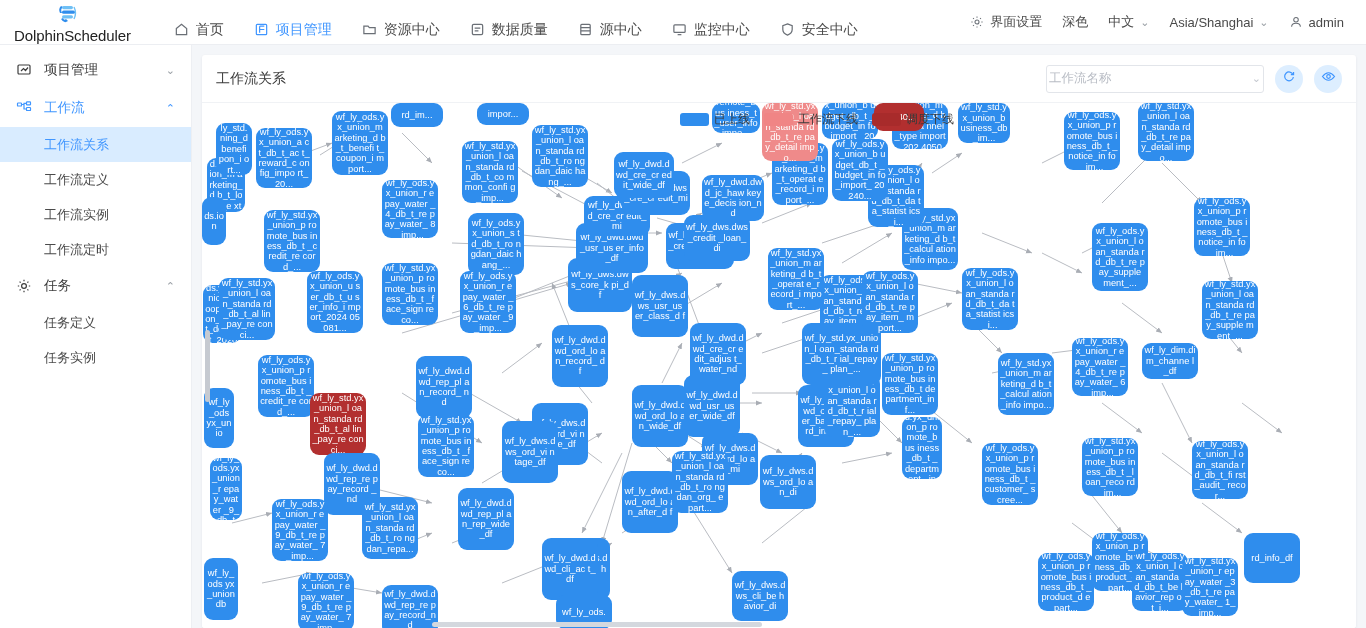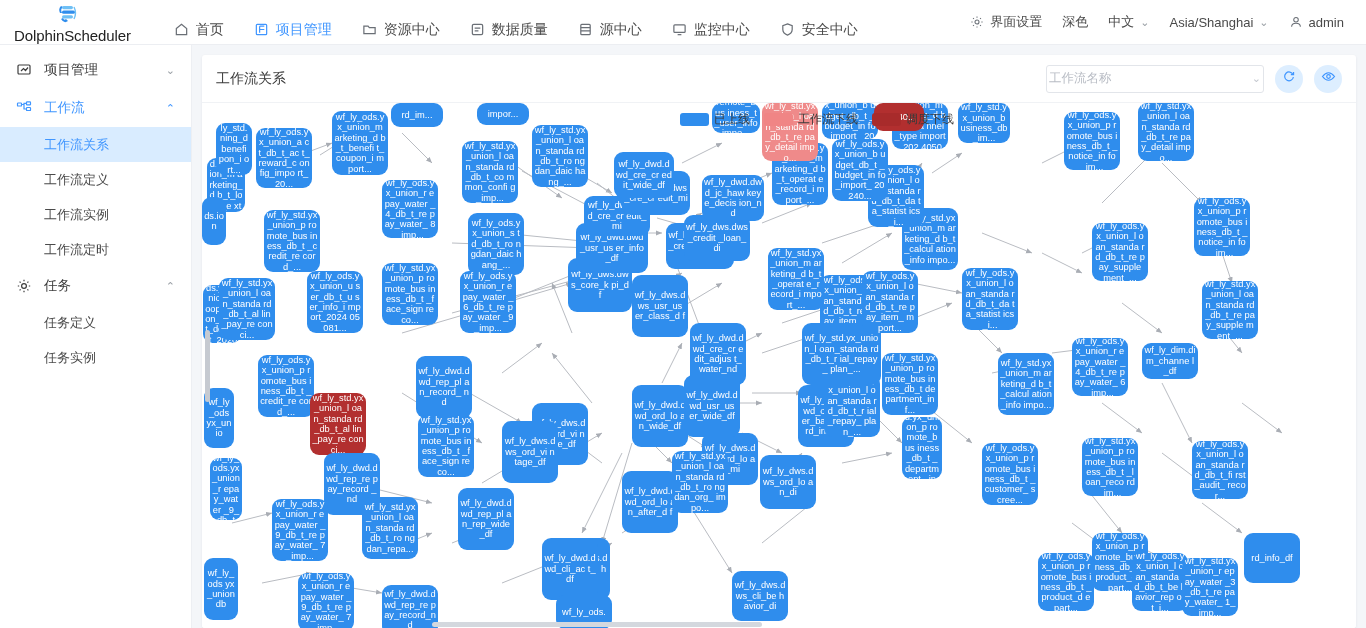--- a/index.html
+++ b/index.html
@@ -490,57 +490,58 @@
           <div class="node blue" style="left: 56px; top: 252px; width: 56px; height: 62px;">wf_ly_ods.yx_union_p romote_bus iness_db_t _credit_re cord_...</div>
           <div class="node dark" style="left: 108px; top: 290px; width: 56px; height: 62px;">wf_ly_std.yx_union_l oan_standa rd_db_t_al lin_pay_re conci...</div>
           <div class="node blue" style="left: 214px; top: 253px; width: 56px; height: 62px;">wf_ly_dwd.dwd_rep_pl an_record_ nd</div>
           <div class="node blue" style="left: 216px; top: 312px; width: 56px; height: 62px;">wf_ly_std.yx_union_p romote_bus iness_db_t _face_sign reco...</div>
           <div class="node blue" style="left: 122px; top: 350px; width: 56px; height: 62px;">wf_ly_dwd.dwd_rep_re pay_record _nd</div>
           <div class="node blue" style="left: 8px; top: 355px; width: 32px; height: 62px;">wf_ly_ods.yx_union_r epay_water _9_db_t</div>
           <div class="node blue" style="left: 70px; top: 396px; width: 56px; height: 62px;">wf_ly_ods.yx_union_r epay_water _9_db_t_re pay_water_ 7_imp...</div>
           <div class="node blue" style="left: 256px; top: 385px; width: 56px; height: 62px;">wf_ly_dwd.dwd_rep_pl an_rep_wide_df</div>
           <div class="node blue" style="left: 160px; top: 394px; width: 56px; height: 62px;">wf_ly_std.yx_union_l oan_standa rd_db_t_ro ngdan_repa...</div>
           <div class="node blue" style="left: 330px; top: 300px; width: 56px; height: 62px;">wf_ly_dws.dws_ord_vi ntage_df</div>
+          <div class="node blue" style="left: 350px; top: 222px; width: 56px; height: 62px;">wf_ly_dwd.dwd_ord_lo an_record_ df</div>
           <div class="node blue" style="left: 366px; top: 155px; width: 64px; height: 54px;">wf_ly_dws.dws_core_k pi_df</div>
           <div class="node blue" style="left: 374px; top: 120px; width: 72px; height: 50px;">wf_ly_dwd.dwd_usr_us er_info_df</div>
           <div class="node blue" style="left: 382px; top: 93px; width: 66px; height: 40px;">wf_ly_dwd.dwd_cre_cr edit_mi</div>
           <div class="node blue" style="left: 420px; top: 68px; width: 68px; height: 44px;">wf_ly_dws.dws_cre_cr edit_mi</div>
           <div class="node blue" style="left: 412px; top: 49px; width: 60px; height: 46px;">wf_ly_dwd.dwd_cre_cr edit_wide_df</div>
           <div class="node blue" style="left: 464px; top: 120px; width: 68px; height: 46px;">wf_ly_dwd.dwd_cre_cr edit_info_mf</div>
           <div class="node blue" style="left: 482px; top: 112px; width: 66px; height: 46px;">wf_ly_dws.dws_credit _loan_di</div>
           <div class="node blue" style="left: 500px; top: 72px; width: 62px; height: 46px;">wf_ly_dwd.dwd_jc_haw keye_decis ion_nd</div>
           <div class="node blue" style="left: 488px; top: 220px; width: 56px; height: 62px;">wf_ly_dwd.dwd_cre_cr edit_adjus t_water_nd</div>
           <div class="node blue" style="left: 430px; top: 172px; width: 56px; height: 62px;">wf_ly_dws.dws_usr_us er_class_d f</div>
           <div class="node blue" style="left: 500px; top: 330px; width: 56px; height: 52px;">wf_ly_dws.dws_ord_lo an_mi</div>
           <div class="node blue" style="left: 430px; top: 282px; width: 56px; height: 62px;">wf_ly_dwd.dwd_ord_lo an_wide_df</div>
           <div class="node blue" style="left: 482px; top: 272px; width: 56px; height: 62px;">wf_ly_dwd.dwd_usr_us er_wide_df</div>
           <div class="node blue" style="left: 420px; top: 368px; width: 56px; height: 62px;">wf_ly_dwd.dwd_ord_lo an_after_d f</div>
           <div class="node blue" style="left: 352px; top: 435px; width: 56px; height: 62px;">wf_ly_dws.dws_cli_be havior_di</div>
-          <div class="node blue" style="left: 470px; top: 348px; width: 56px; height: 62px;">wf_ly_std.yx_union_l oan_standa rd_db_t_ro ngdan_org_ impo...</div>
+          <div class="node blue" style="left: 470px; top: 348px; width: 56px; height: 62px;">wf_ly_std.yx_union_l oan_standa rd_db_t_ro ngdan_org_ epart...</div>
           <div class="node blue" style="left: 558px; top: 352px; width: 56px; height: 54px;">wf_ly_dws.dws_ord_lo an_di</div>
           <div class="node blue" style="left: 300px; top: 318px; width: 56px; height: 62px;">wf_ly_dws.dws_ord_vi ntage_df</div>
           <div class="node blue" style="left: 340px; top: 435px; width: 56px; height: 62px;">wf_ly_dwd.dwd_cli_ac t_df</div>
           <div class="node blue" style="left: 596px; top: 282px; width: 56px; height: 62px;">wf_ly_dwd.dwd_ord_us er_bank_ca rd_info_df</div>
           <div class="node blue" style="left: 618px; top: 172px; width: 56px; height: 62px;">wf_ly_ods.yx_union_l oan_standa rd_db_t_re pay_item_ mport...</div>
           <div class="node blue" style="left: 622px; top: 272px; width: 56px; height: 62px;">wf_ly_ods.yx_union_l oan_standa rd_db_t_r ial_repay_ plan_...</div>
           <div class="node blue" style="left: 680px; top: 250px; width: 56px; height: 62px;">wf_ly_std.yx_union_p romote_bus iness_db_t department_inf...</div>
           <div class="node blue" style="left: 600px; top: 220px; width: 79px; height: 62px;">wf_ly_std.yx_union_l oan_standa rd_db_t_r ial_repay_ plan_...</div>
           <div class="node blue" style="left: 660px; top: 168px; width: 56px; height: 62px;">wf_ly_ods.yx_union_l oan_standa rd_db_t_re pay_item_ mport...</div>
           <div class="node blue" style="left: 700px; top: 105px; width: 56px; height: 62px;">wf_ly_std.yx_union_m arketing_d b_t_calcul ation_info impo...</div>
           <div class="node blue" style="left: 666px; top: 62px; width: 56px; height: 62px;">wf_ly_ods.yx_union_l oan_standa rd_db_t_da ta_statist ics_i...</div>
           <div class="node blue" style="left: 690px; top: 0px; width: 56px; height: 46px;">wf_ly_ods.yx_union_m arketing_d b_t_cha nnel_type import_202 40508...</div>
           <div class="node blue" style="left: 760px; top: 165px; width: 56px; height: 62px;">wf_ly_ods.yx_union_l oan_standa rd_db_t_da ta_statist ics_i...</div>
           <div class="node blue" style="left: 796px; top: 250px; width: 56px; height: 62px;">wf_ly_std.yx_union_m arketing_d b_t_calcul ation_info impo...</div>
           <div class="node blue" style="left: 780px; top: 340px; width: 56px; height: 62px;">wf_ly_ods.yx_union_p romote_bus iness_db_t _customer_ scree...</div>
           <div class="node blue" style="left: 700px; top: 314px; width: 40px; height: 62px;">wf_ly_std.yx_union_p romote_bus iness_db_t _department_ inf...</div>
           <div class="node blue" style="left: 756px; top: 0px; width: 52px; height: 40px;">wf_ly_std.yx_union_b usiness_db _im...</div>
           <div class="node blue" style="left: 862px; top: 9px; width: 56px; height: 58px;">wf_ly_ods.yx_union_p romote_bus iness_db_t _notice_in fo_im...</div>
           <div class="node blue" style="left: 936px; top: 0px; width: 56px; height: 58px;">wf_ly_std.yx_union_l oan_standa rd_db_t_re pay_detail impo...</div>
           <div class="node blue" style="left: 992px; top: 95px; width: 56px; height: 58px;">wf_ly_ods.yx_union_p romote_bus iness_db_t _notice_in fo_im...</div>
-          <div class="node blue" style="left: 890px; top: 120px; width: 56px; height: 58px;">wf_ly_ods.yx_union_l oan_standa rd_db_t_re pay_supple ment_...</div>
+          <div class="node blue" style="left: 890px; top: 120px; width: 56px; height: 68px;">wf_ly_ods.yx_union_l oan_standa rd_db_t_re pay_supple ment_...</div>
           <div class="node blue" style="left: 1000px; top: 178px; width: 56px; height: 58px;">wf_ly_std.yx_union_l oan_standa rd_db_t_re pay_supple ment_...</div>
           <div class="node blue" style="left: 870px; top: 235px; width: 56px; height: 58px;">wf_ly_ods.yx_union_r epay_water _4_db_t_re pay_water_ 6_imp...</div>
           <div class="node blue" style="left: 940px; top: 240px; width: 56px; height: 36px;">wf_ly_dim.dim_channe l_df</div>
           <div class="node blue" style="left: 990px; top: 338px; width: 56px; height: 58px;">wf_ly_ods.yx_union_l oan_standa rd_db_t_fi rst_audit_ recor...</div>
           <div class="node blue" style="left: 880px; top: 335px; width: 56px; height: 58px;">wf_ly_std.yx_union_p romote_bus iness_db_t _loan_reco rd_im...</div>
           <div class="node blue" style="left: 890px; top: 430px; width: 56px; height: 58px;">wf_ly_ods.yx_union_p romote_bus iness_db_t _product_d epart...</div>
           <div class="node blue" style="left: 930px; top: 450px; width: 56px; height: 58px;">wf_ly_ods.yx_union_l oan_standa rd_db_t_be havior_rep ort_i...</div>
           <div class="node blue" style="left: 836px; top: 450px; width: 56px; height: 58px;">wf_ly_ods.yx_union_p romote_bus iness_db_t _product_d epart...</div>
           <div class="node blue" style="left: 980px; top: 455px; width: 56px; height: 58px;">wf_ly_std.yx_union_r epay_water _3_db_t_re pay_water_ 1_imp...</div>
           <div class="node blue" style="left: 1042px; top: 430px; width: 56px; height: 50px;">rd_info_df</div>

